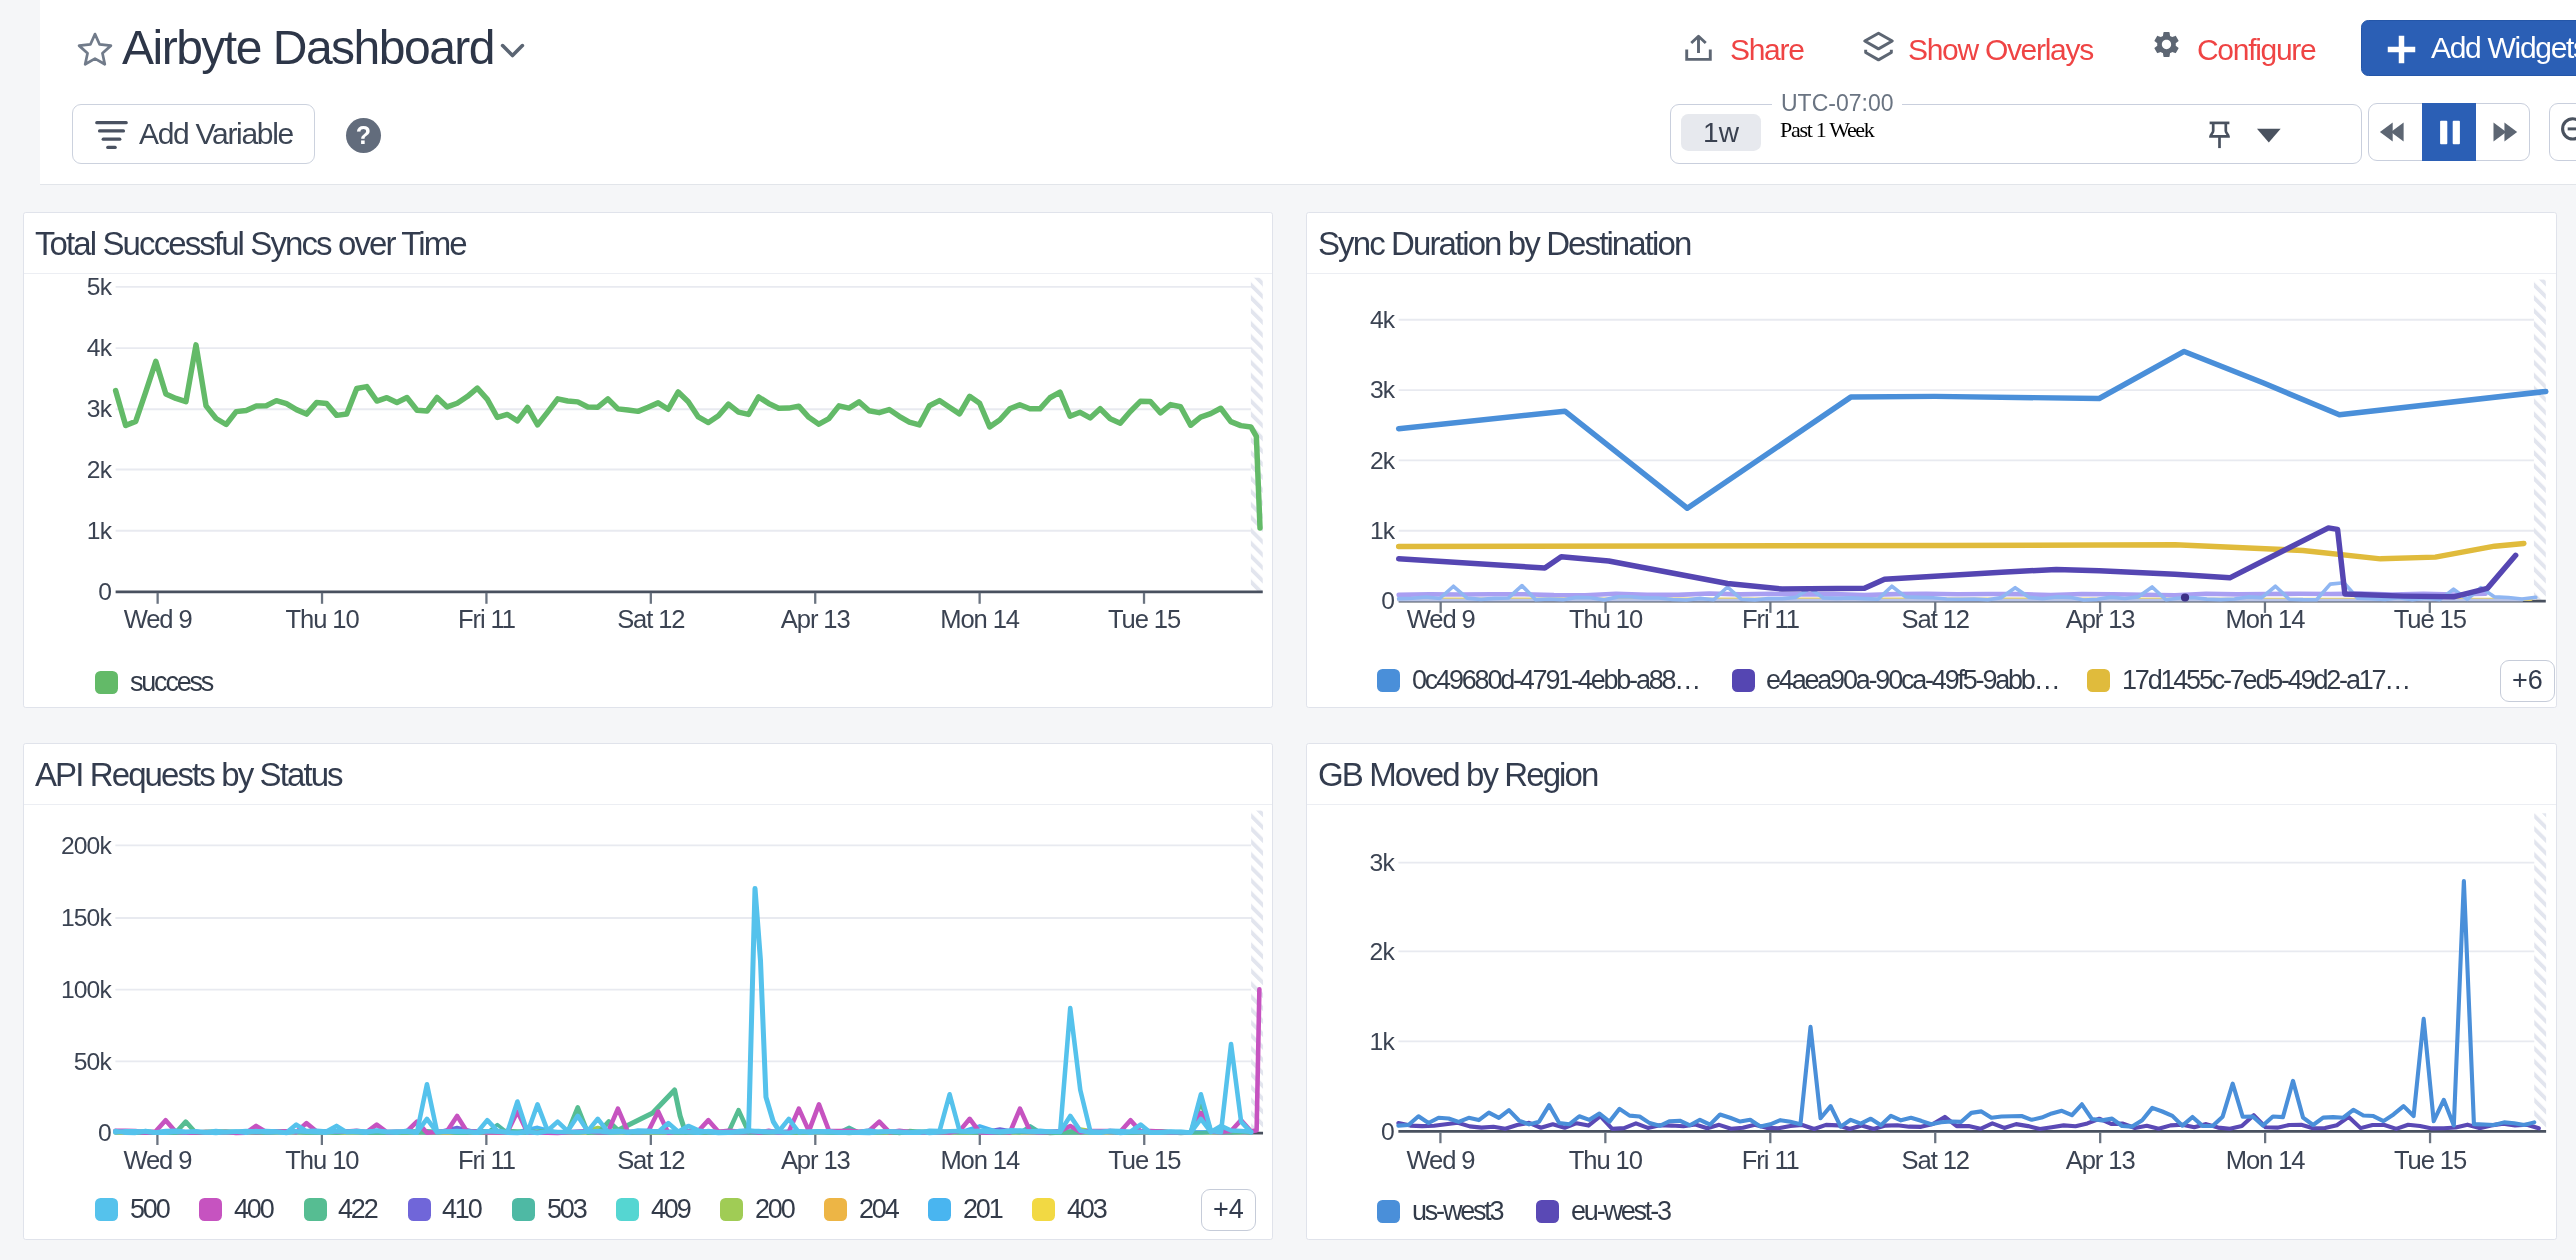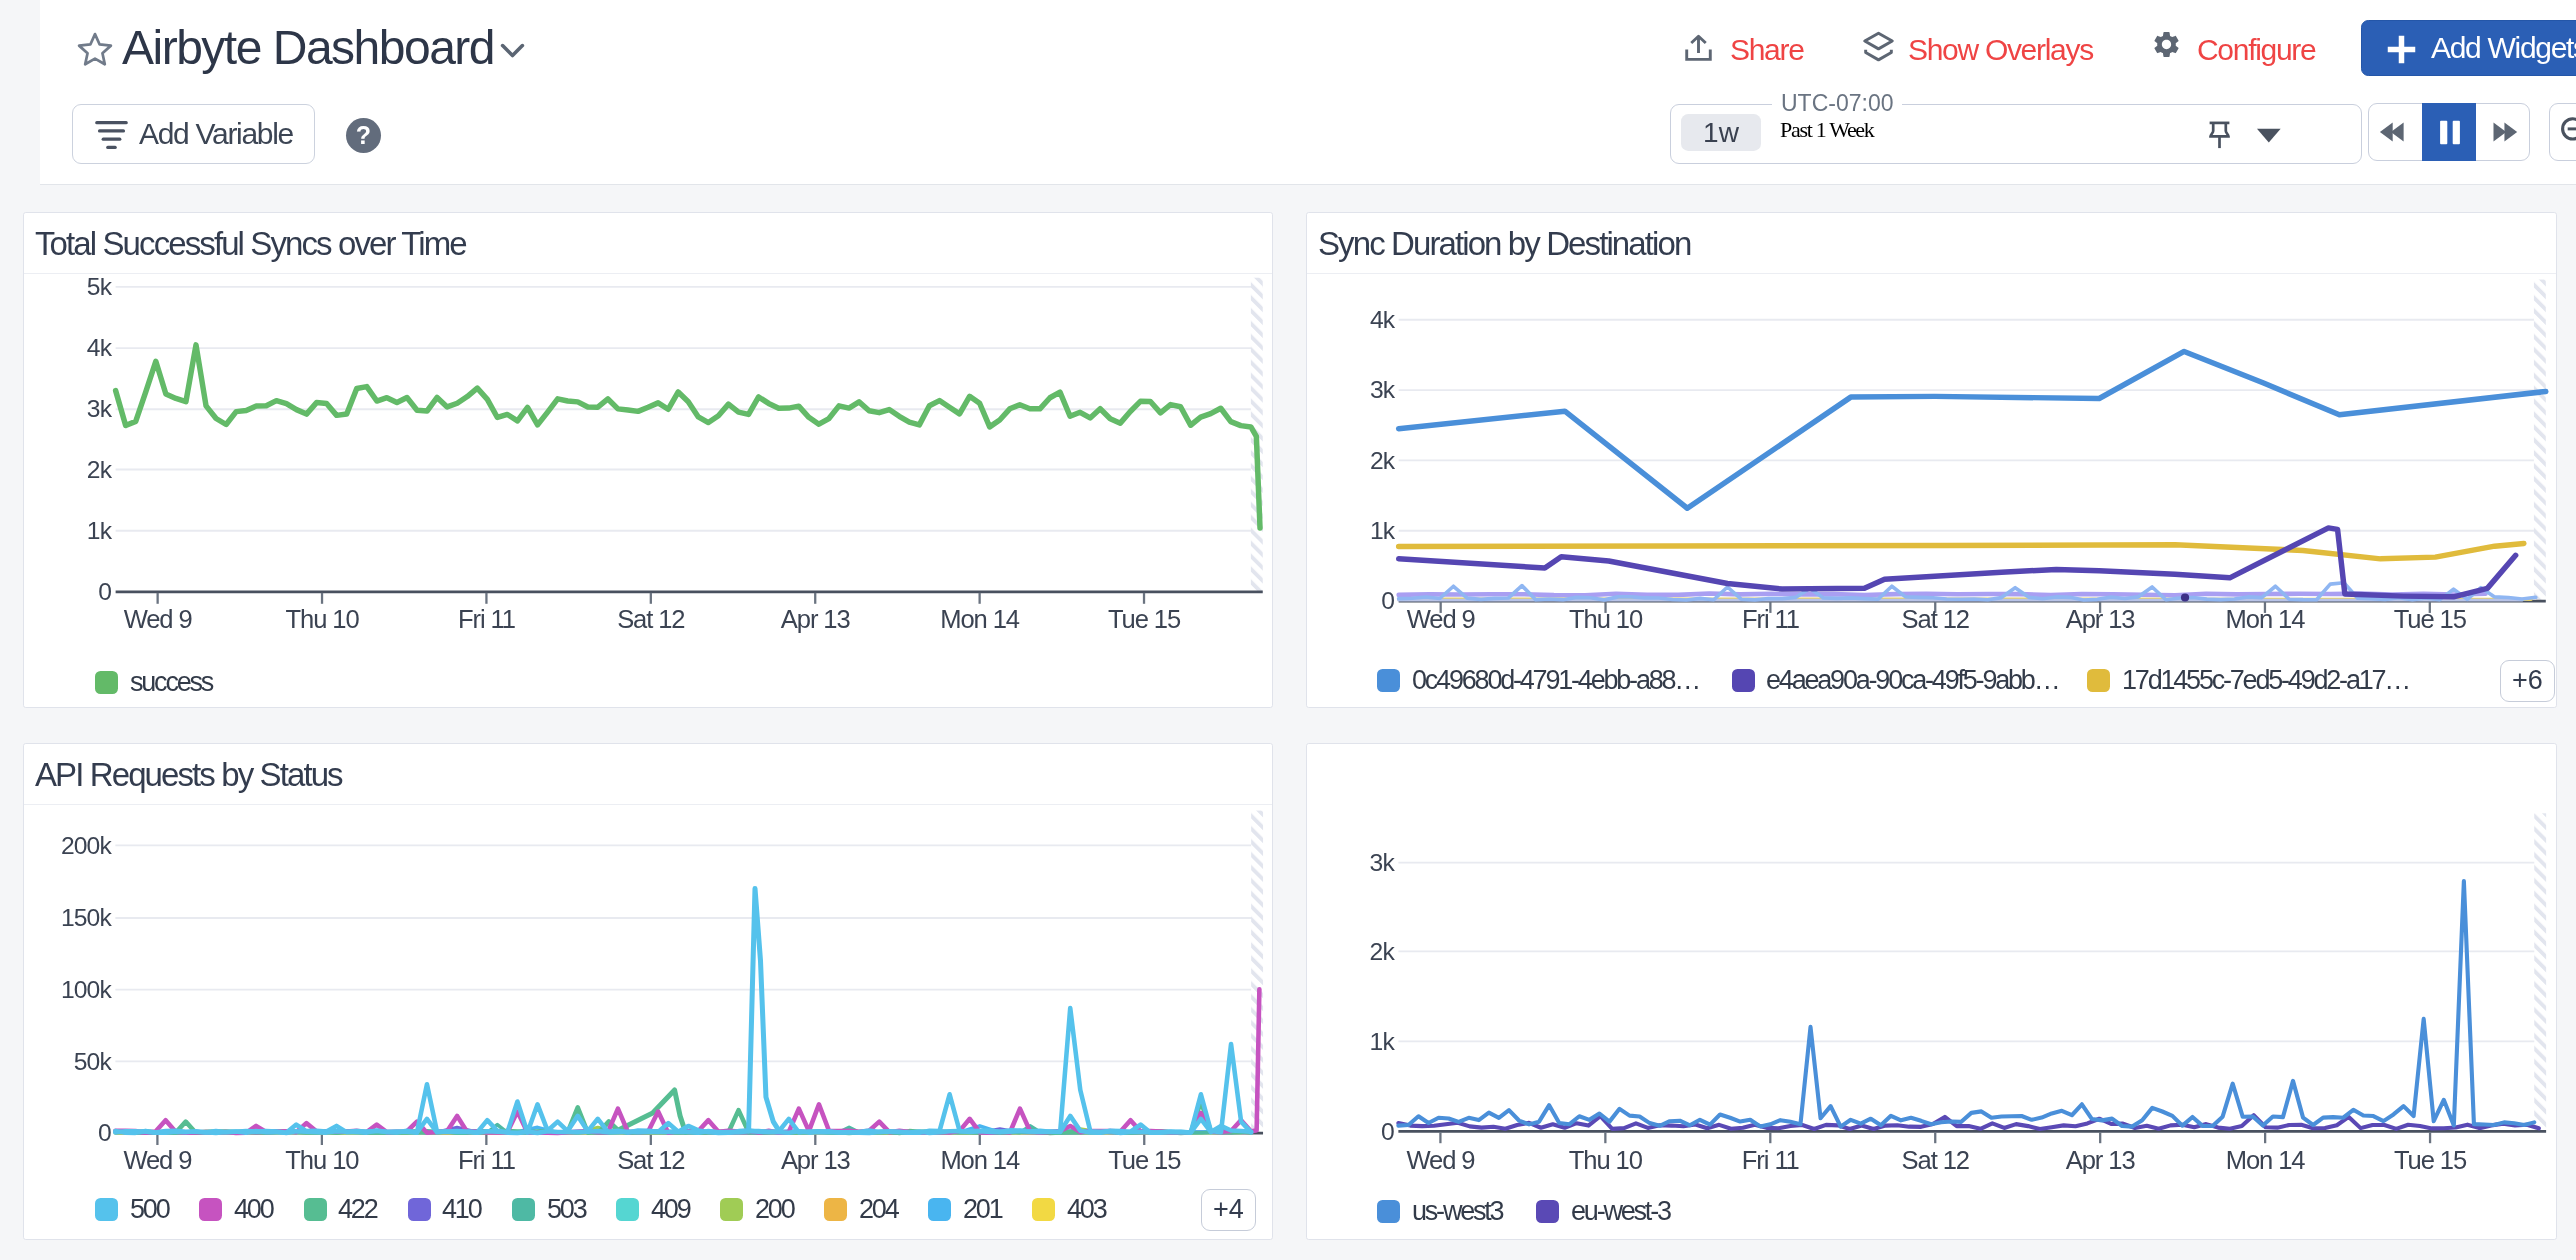--- a/index.html
+++ b/index.html
@@ -269,20 +269,23 @@
       <div class="lsq" style="left:800px;top:454px;background:#edb545"></div>
       <div class="ltx" style="left:835px;top:450px">204</div>
       <div class="lsq" style="left:904px;top:454px;background:#49b5f0"></div>
       <div class="ltx" style="left:939px;top:450px">201</div>
       <div class="lsq" style="left:1008px;top:454px;background:#f2d943"></div>
       <div class="ltx" style="left:1043px;top:450px">403</div>
       <div class="chip" style="left:1177px;top:445px">+4</div>
 </div>
 
 <div class="widget" style="left:1306px;top:743px;width:1251px;height:497px;">
+<div class="wtitle">
+        <span>GB Moved by Region</span>
+      </div>
 <svg class="chart" style="left:0;top:62px;" width="1251" height="435" viewBox="0 0 1369 476">
 <defs>
           <pattern id="h4" width="10" height="10" patternTransform="rotate(-45)" patternUnits="userSpaceOnUse">
             <rect width="10" height="10" fill="#ffffff"></rect>
             <rect width="4.2" height="10" fill="#e2e5ee"></rect>
           </pattern>
         </defs>
 <line x1="100" y1="62" x2="1356" y2="62" stroke="#e8eaf0" stroke-width="2"></line>
 <text x="95" y="71" text-anchor="end" class="ax">3k</text>
 <line x1="100" y1="159" x2="1356" y2="159" stroke="#e8eaf0" stroke-width="2"></line>

